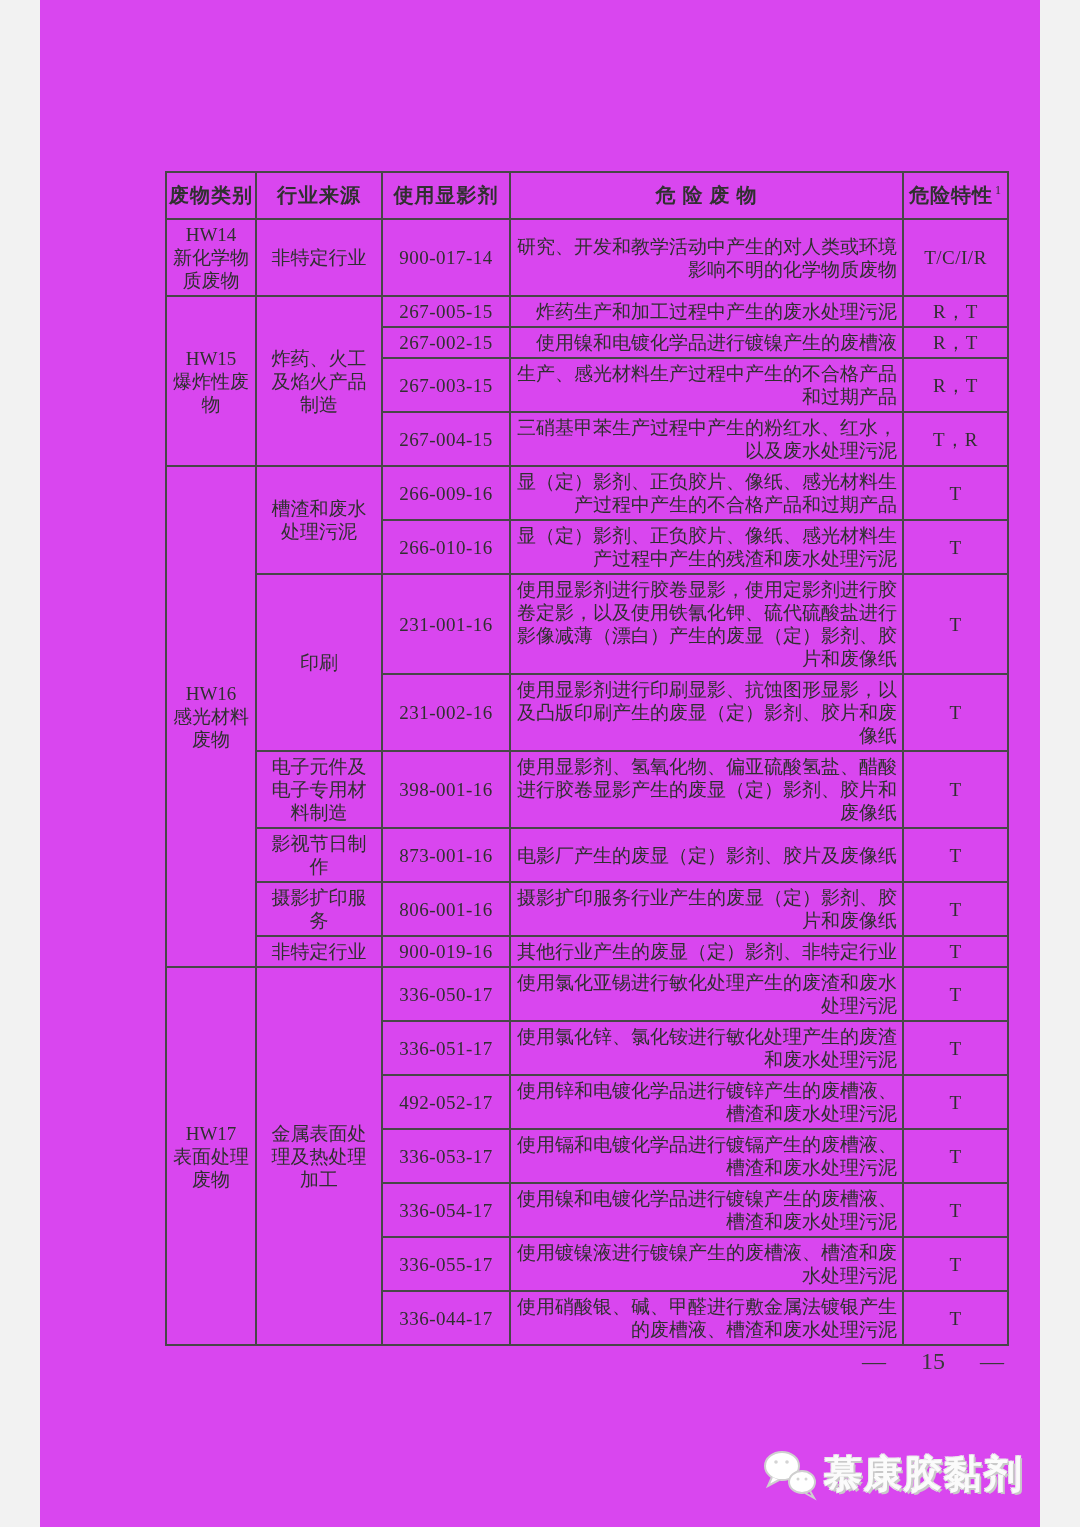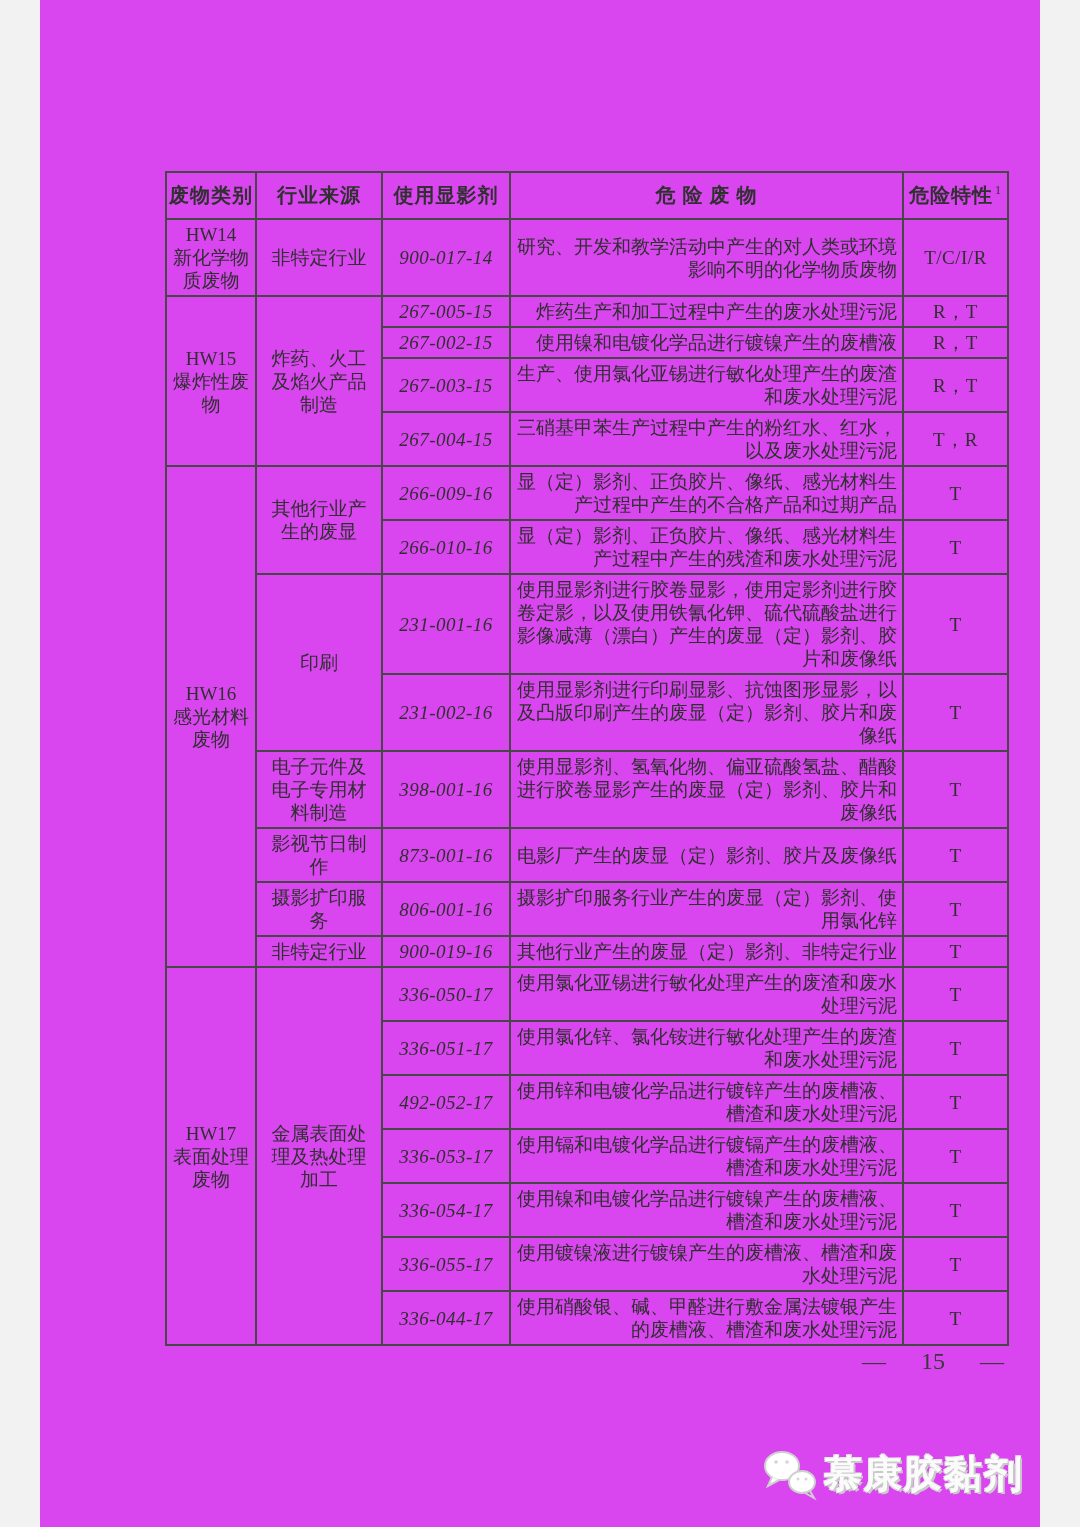--- a/index.html
+++ b/index.html
@@ -37,21 +37,21 @@
     font-size:19px;
     line-height:23px;
     padding:3px 6px;
     text-align:center;
   }
   td.cell-desc {
     text-align:right;
     padding:3px 5px;
     word-break:break-all;
   }
-  td.cell-code { letter-spacing:0.5px; white-space:nowrap;font-style:italic; }
+  td.cell-code { letter-spacing:0.5px; white-space:nowrap; }
   td.cell-cat .cat-code { display:block; }
   td.cell-cat, td.cell-src { word-break:break-all; }
   td.cell-hazard { letter-spacing:0.5px; }
 
   
   .page-number {
     position:absolute; left:822px; top:1348px;
     width:142px;
     display:flex; justify-content:space-between; align-items:center;
     font-size:24px; color:#3a3a3a;
@@ -109,32 +109,32 @@
         <td class="cell-desc">炸药生产和加工过程中产生的废水处理污泥</td>
         <td class="cell-hazard">R，T</td>
       </tr>
       <tr>
         <td class="cell-code">267-002-15</td>
         <td class="cell-desc">使用镍和电镀化学品进行镀镍产生的废槽液</td>
         <td class="cell-hazard">R，T</td>
       </tr>
       <tr>
         <td class="cell-code">267-003-15</td>
-        <td class="cell-desc">生产、使用氯化亚锡进行敏化处理产生的废渣和废水处理污泥</td>
+        <td class="cell-desc">生产、感光材料生产过程中产生的不合格产品和过期产品</td>
         <td class="cell-hazard">R，T</td>
       </tr>
       <tr>
         <td class="cell-code">267-004-15</td>
         <td class="cell-desc">三硝基甲苯生产过程中产生的粉红水、红水，以及废水处理污泥</td>
         <td class="cell-hazard">T，R</td>
       </tr>
 
       <tr>
         <td class="cell-cat" rowspan="8"><span class="cat-code">HW16</span><span>感光材料废物</span></td>
-        <td class="cell-src" rowspan="2">其他行业产生的废显</td>
+        <td class="cell-src" rowspan="2">槽渣和废水处理污泥</td>
         <td class="cell-code">266-009-16</td>
         <td class="cell-desc">显（定）影剂、正负胶片、像纸、感光材料生产过程中产生的不合格产品和过期产品</td>
         <td class="cell-hazard">T</td>
       </tr>
       <tr>
         <td class="cell-code">266-010-16</td>
         <td class="cell-desc">显（定）影剂、正负胶片、像纸、感光材料生产过程中产生的残渣和废水处理污泥</td>
         <td class="cell-hazard">T</td>
       </tr>
       <tr>
@@ -156,21 +156,21 @@
       </tr>
       <tr>
         <td class="cell-src">影视节日制作</td>
         <td class="cell-code">873-001-16</td>
         <td class="cell-desc">电影厂产生的废显（定）影剂、胶片及废像纸</td>
         <td class="cell-hazard">T</td>
       </tr>
       <tr>
         <td class="cell-src">摄影扩印服务</td>
         <td class="cell-code">806-001-16</td>
-        <td class="cell-desc">摄影扩印服务行业产生的废显（定）影剂、使用氯化锌</td>
+        <td class="cell-desc">摄影扩印服务行业产生的废显（定）影剂、胶片和废像纸</td>
         <td class="cell-hazard">T</td>
       </tr>
       <tr>
         <td class="cell-src">非特定行业</td>
         <td class="cell-code">900-019-16</td>
         <td class="cell-desc">其他行业产生的废显（定）影剂、非特定行业</td>
         <td class="cell-hazard">T</td>
       </tr>
 
       <tr>

